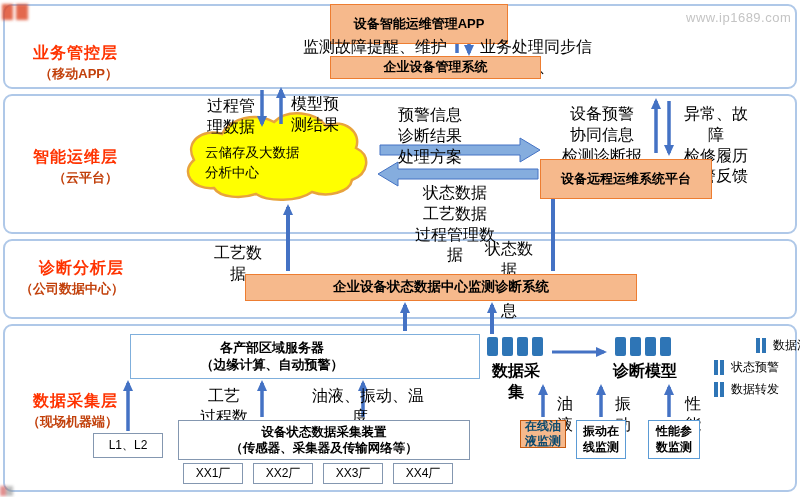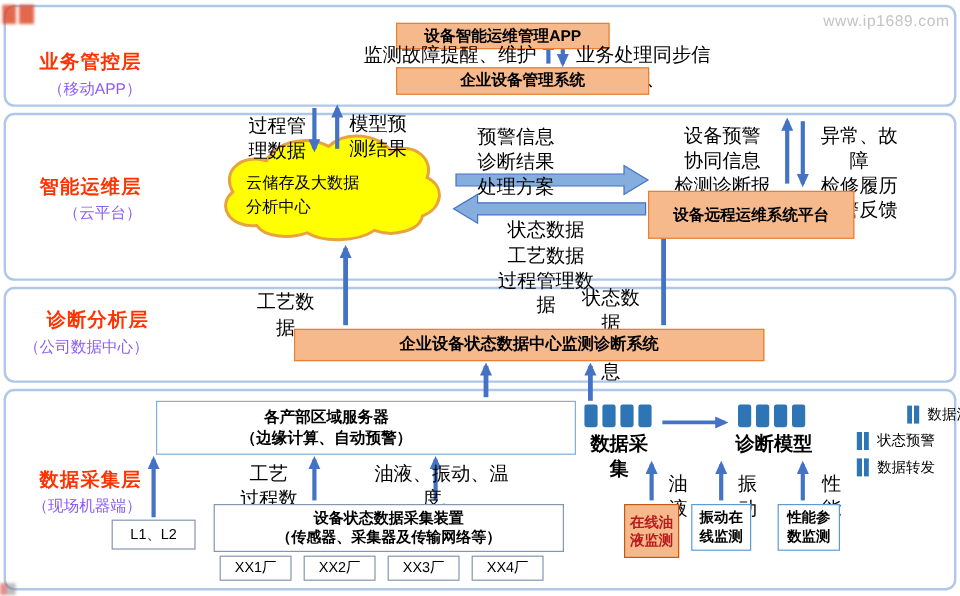--- a/index.html
+++ b/index.html
@@ -4,21 +4,21 @@
 <style>
   * { margin:0; padding:0; box-sizing:border-box; }
   html,body { background:#ffffff; }
   body { font-family:"Liberation Sans","DejaVu Sans",sans-serif; color:#000; }
   .canvas { position:relative; width:800px; height:497px; background:#fff; overflow:hidden; }
 
   .layer { position:absolute; border:2px solid #AFC8E8; border-radius:9px; background:#fff; z-index:1; }
 
   .layer-label { position:absolute; z-index:4; text-align:right; line-height:1.35; }
   .layer-label .t { display:block; color:#FF3300; font-weight:bold; font-size:16px; letter-spacing:1px; }
-  .layer-label .s { display:block; color:#8b5cf6; font-weight:normal; font-size:13px; margin-top:1px; }
+  .layer-label .s { display:block; color:#c2410c; font-weight:bold; font-size:13px; margin-top:1px; }
 
   svg.arrows { position:absolute; left:0; top:0; z-index:2; pointer-events:none; }
 
   .obox, .wbox, .lbl, .cloud-title { position:absolute; z-index:3; white-space:pre-line; }
   .obox { background:#F6B98C; border:1px solid #ED7D31; display:flex; align-items:center; justify-content:center;
           text-align:center; font-weight:bold; font-size:13px; line-height:1.25; }
   .wbox { background:#fff; border:1px solid #8497B0; display:flex; align-items:center; justify-content:center;
           text-align:center; font-size:12px; line-height:1.3; }
   .lbl  { font-size:16px; text-align:center; line-height:1.3;font-family:Liberation Serif, serif; }
   .bold { font-weight:bold; }
@@ -97,21 +97,21 @@
     <line x1="363" y1="417" x2="363" y2="383" stroke="#4472C4" stroke-width="3.5" marker-end="url(#ah)"></line>
     <line x1="543" y1="417" x2="543" y2="387" stroke="#4472C4" stroke-width="3.5" marker-end="url(#ah)"></line>
     <line x1="601" y1="417" x2="601" y2="387" stroke="#4472C4" stroke-width="3.5" marker-end="url(#ah)"></line>
     <line x1="669" y1="417" x2="669" y2="387" stroke="#4472C4" stroke-width="3.5" marker-end="url(#ah)"></line>
     <line x1="552" y1="352" x2="604" y2="352" stroke="#4472C4" stroke-width="3" marker-end="url(#ah)"></line>
 
     <polygon points="380,145 520,145 520,138 540,150 520,162 520,155 380,155" fill="#85ADDE" stroke="#4472C4" stroke-width="1"></polygon>
     <polygon points="538,169 398,169 398,162 378,174 398,186 398,179 538,179" fill="#85ADDE" stroke="#4472C4" stroke-width="1"></polygon>
   </svg>
 
-  <div class="obox" style="left:330px;top:19px;width:178px;height:22px">设备智能运维管理APP</div>
+  <div class="obox" style="left:330px;top:4px;width:178px;height:40px">设备智能运维管理APP</div>
   <div class="lbl" style="left:297px;top:37px;width:156px">监测故障提醒、维护信息</div>
   <div class="lbl" style="left:480px;top:37px;width:112px">业务处理同步信息</div>
   <div class="obox" style="left:330px;top:56px;width:211px;height:23px">企业设备管理系统</div>
 
   <div class="lbl" style="left:206px;top:96px;width:50px">过程管
 理数据</div>
   <div class="lbl" style="left:290px;top:94px;width:50px">模型预
 测结果</div>
   <div class="cloud-title" style="left:205px;top:143px;width:146px">云储存及大数据
 分析中心</div>
@@ -176,20 +176,20 @@
 
   <div class="wbox" style="left:93px;top:433px;width:70px;height:25px">L1、L2</div>
   <div class="wbox bold" style="left:178px;top:420px;width:292px;height:40px;font-size:12.5px">设备状态数据采集装置
 （传感器、采集器及传输网络等）</div>
 
   <div class="wbox" style="left:183px;top:463px;width:60px;height:21px">XX1厂</div>
   <div class="wbox" style="left:253px;top:463px;width:60px;height:21px">XX2厂</div>
   <div class="wbox" style="left:323px;top:463px;width:60px;height:21px">XX3厂</div>
   <div class="wbox" style="left:393px;top:463px;width:60px;height:21px">XX4厂</div>
 
-  <div class="obox" style="left:520px;top:420px;width:46px;height:45px;font-size:12px;color:#b91c1c;border-color:#C55A11">在线油
+  <div class="obox" style="left:520px;top:420px;width:46px;height:28px;font-size:12px;color:#0c4a6e;border-color:#C55A11">在线油
 液监测</div>
   <div class="wbox bold" style="left:576px;top:420px;width:50px;height:39px;border-color:#5B9BD5">振动在
 线监测</div>
   <div class="wbox bold" style="left:648px;top:420px;width:52px;height:39px;border-color:#5B9BD5">性能参
 数监测</div>
 
 </div>
 
 </body></html>

